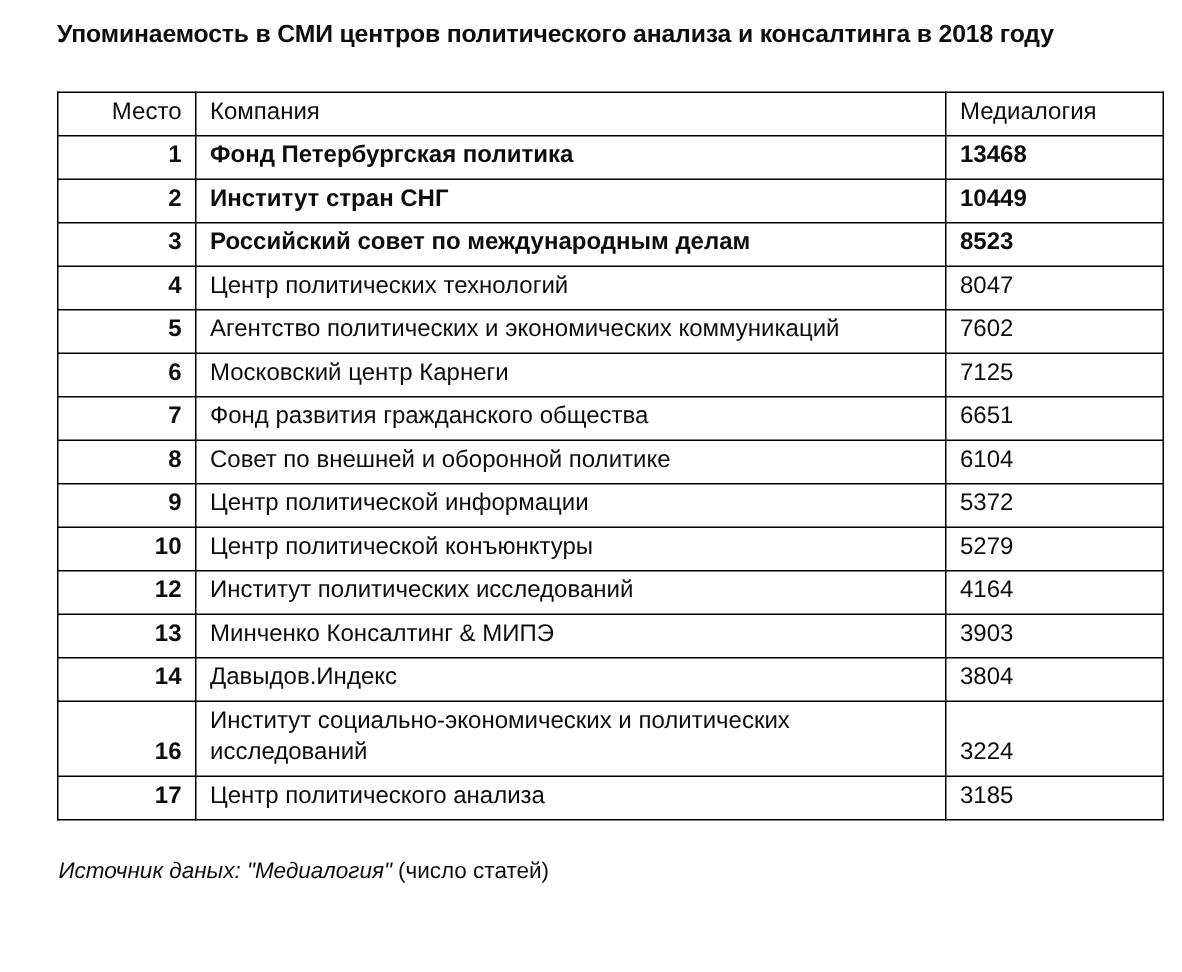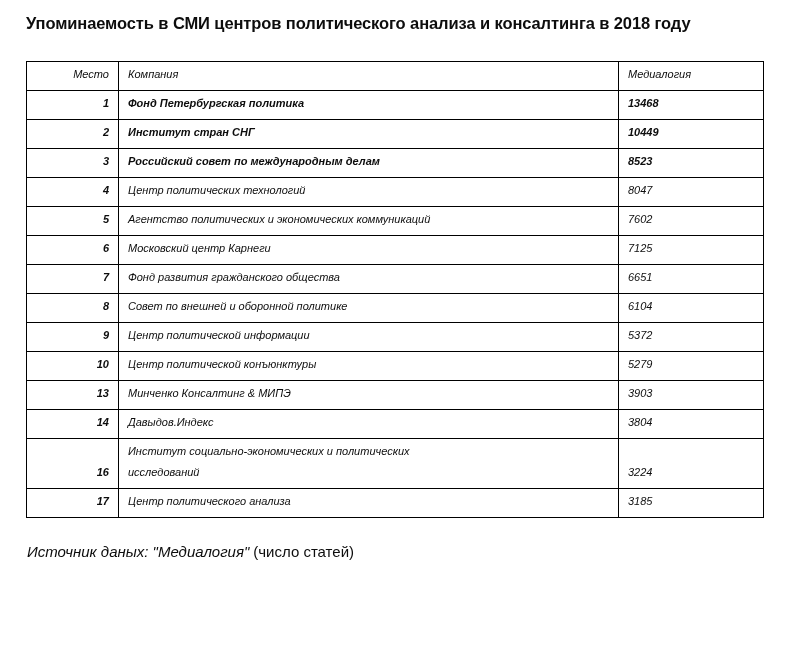--- a/index.html
+++ b/index.html
@@ -5,45 +5,44 @@
   * { margin: 0; padding: 0; box-sizing: border-box; }
   html, body {
     width: 788px;
     height: 648px;
     background: #ffffff;
     font-family: "Liberation Sans", sans-serif;
     color: #000000;
     overflow: hidden;
   }
   .page {
-    padding: 14px 26px 0 26px;
+    padding: 14px 26px 0 38px;
   }
   .title {
     font-size: 16.5px;
     font-weight: bold;
     color: #0d0d0d;
     letter-spacing: -0.1px;
     margin-bottom: 28px;
   }
   table.rank-table {
     border-collapse: collapse;
     width: 737px;
     table-layout: fixed;
   }
   table.rank-table th,
   table.rank-table td {
     border: 1.5px solid #000000;
-    font-size: 11px;
+    font-size: 16px;
     line-height: 21px;
     vertical-align: bottom;
     padding: 2px 9px 5px 9px;
     color: #0d0d0d;
     white-space: pre-line;
     overflow: hidden;
-    font-style: italic;
   }
   table.rank-table thead tr { height: 27px; }
   table.rank-table tbody tr { height: 28px; }
   .col-place   { width: 92px;  }
   .col-company { width: 500px; }
   .col-mentions{ width: 145px; }
   th.th-place    { text-align: right; font-weight: normal; }
   th.th-company  { text-align: left;  font-weight: normal; margin-left: 24px; }
   th.th-mentions { text-align: left;  font-weight: normal; }
   td.td-place    { text-align: right; font-weight: bold; }
@@ -123,20 +122,25 @@
           <td class="td-place">9</td>
           <td class="td-company">Центр политической информации</td>
           <td class="td-mentions">5372</td>
         </tr>
         <tr>
           <td class="td-place">10</td>
           <td class="td-company">Центр политической конъюнктуры</td>
           <td class="td-mentions">5279</td>
         </tr>
         <tr>
+          <td class="td-place">12</td>
+          <td class="td-company">Институт политических исследований</td>
+          <td class="td-mentions">4164</td>
+        </tr>
+        <tr>
           <td class="td-place">13</td>
           <td class="td-company">Минченко Консалтинг &amp; МИПЭ</td>
           <td class="td-mentions">3903</td>
         </tr>
         <tr>
           <td class="td-place">14</td>
           <td class="td-company">Давыдов.Индекс</td>
           <td class="td-mentions">3804</td>
         </tr>
         <tr>

